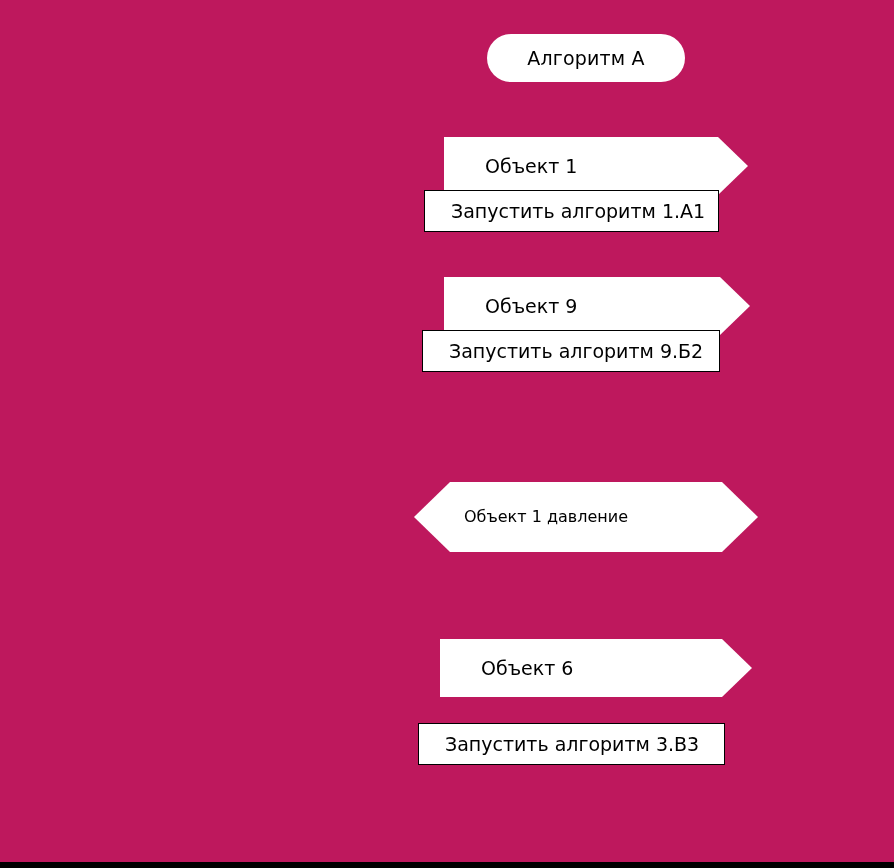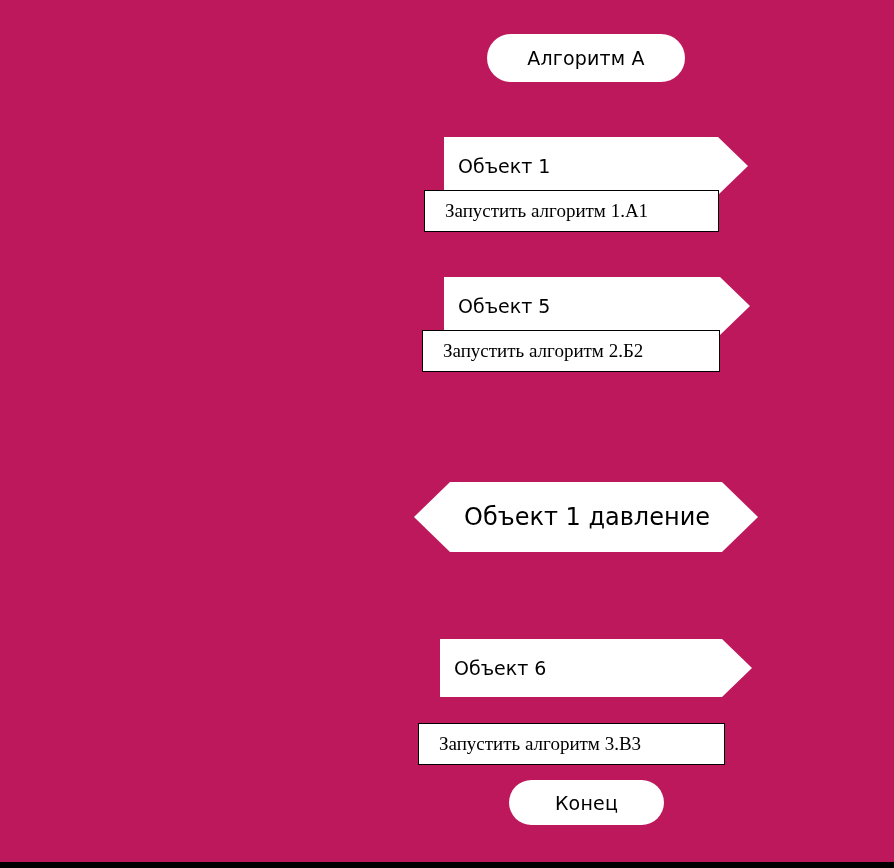--- a/index.html
+++ b/index.html
@@ -39,48 +39,48 @@
     background: #ffffff;
     color: #000000;
     font-size: 19px;
     display: flex;
     align-items: center;
     box-sizing: border-box;
     -webkit-clip-path: polygon(0 0, calc(100% - 30px) 0, 100% 50%, calc(100% - 30px) 100%, 0 100%);
     clip-path: polygon(0 0, calc(100% - 30px) 0, 100% 50%, calc(100% - 30px) 100%, 0 100%);
   }
   .pennant-label {
-    padding-left: 14px;
+    padding-left: 20px;
     white-space: nowrap;
+    margin-left: 21px;
   }
 
   
   .process {
     position: absolute;
     background: #ffffff;
     border: 1px solid #000000;
     box-sizing: border-box;
     color: #000000;
     font-size: 19px;
     display: flex;
     align-items: center;
     z-index: 5;
   }
   .process-label {
-    padding-left: 20px;
+    padding-left: 26px;
     white-space: nowrap;
-    font-family: Liberation Serif, serif;
   }
 
   
   .hexagon {
     position: absolute;
     background: #ffffff;
     color: #000000;
-    font-size: 24px;
+    font-size: 16px;
     box-sizing: border-box;
     -webkit-clip-path: polygon(36px 0, calc(100% - 36px) 0, 100% 50%, calc(100% - 36px) 100%, 36px 100%, 0 50%);
     clip-path: polygon(36px 0, calc(100% - 36px) 0, 100% 50%, calc(100% - 36px) 100%, 36px 100%, 0 50%);
     display: flex;
     align-items: center;
   }
   .hexagon-label {
     padding-left: 50px;
     line-height: 1.28;
   }
@@ -98,39 +98,36 @@
     <div class="pennant" style="left:444px; top:137px; width:304px; height:58px;">
       <span class="pennant-label">Объект 1</span>
     </div>
     <div class="process" style="left:424px; top:190px; width:295px; height:42px;">
       <span class="process-label">Запустить алгоритм 1.А1</span>
     </div>
   </div>
 
   <div class="pennant-group">
     <div class="pennant" style="left:444px; top:277px; width:306px; height:58px;">
-      <span class="pennant-label">Объект 5</span>
+      <span class="pennant-label">Объект 9</span>
     </div>
     <div class="process" style="left:422px; top:330px; width:298px; height:42px;">
-      <span class="process-label">Запустить алгоритм 2.Б2</span>
+      <span class="process-label">Запустить алгоритм 9.Б2</span>
     </div>
   </div>
 
   <div class="hexagon" style="left:414px; top:482px; width:344px; height:70px;">
     <div class="hexagon-label">
       <div>Объект 1 давление</div>
     </div>
   </div>
 
   <div class="pennant-group">
     <div class="pennant" style="left:440px; top:639px; width:312px; height:58px;">
       <span class="pennant-label">Объект 6</span>
     </div>
     <div class="process" style="left:418px; top:692px; width:307px; height:42px;margin-top:31px;">
       <span class="process-label">Запустить алгоритм 3.В3</span>
     </div>
   </div>
 
-  <div class="terminator" style="left:509px; top:780px; width:155px; height:45px;">
-    <span>Конец</span>
-  </div>
 
 </div>
 
 </body></html>

